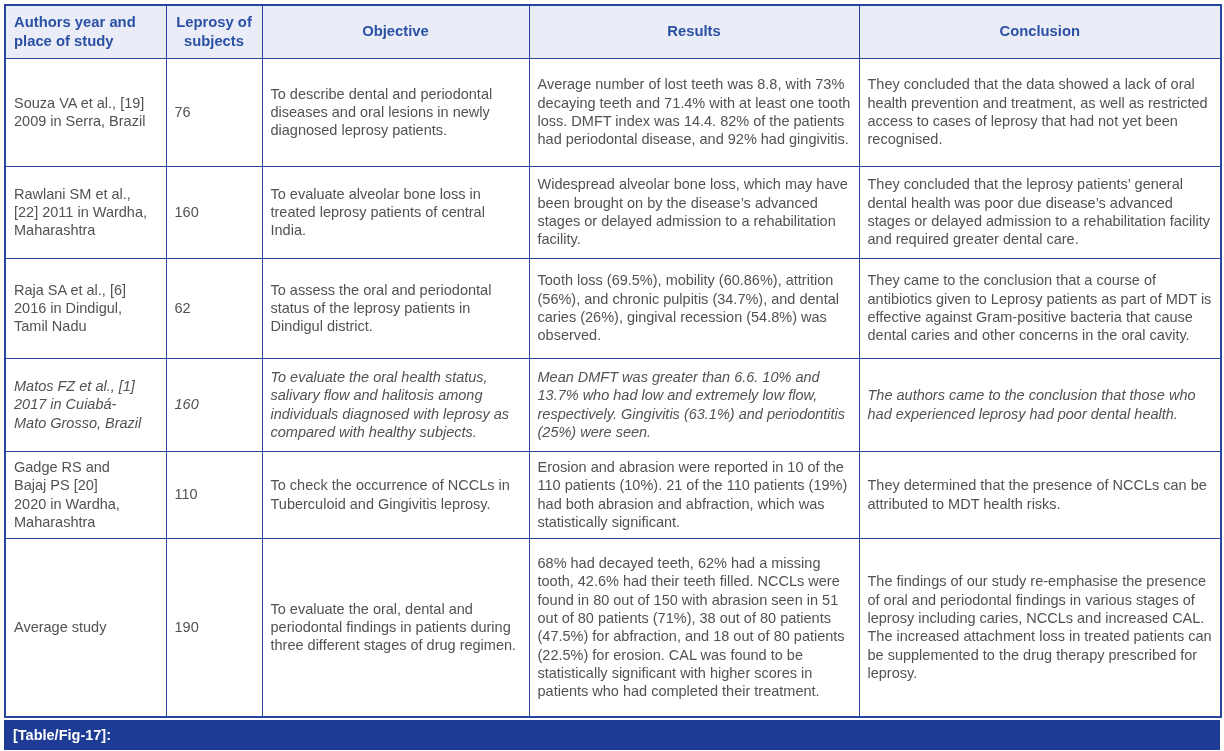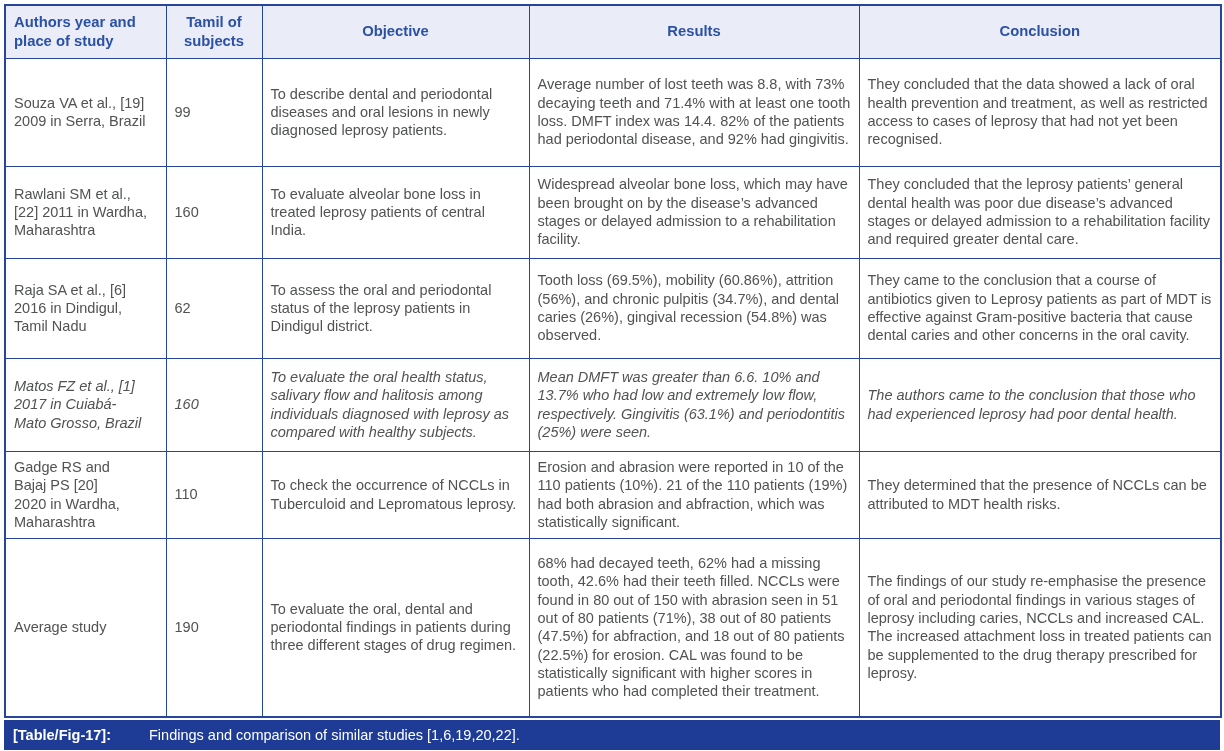--- a/index.html
+++ b/index.html
@@ -42,21 +42,20 @@
     margin-top: 2px;
     width: 1216px;
     height: 30px;
     background: #1e3c96;
     color: #ffffff;
     display: flex;
     align-items: center;
     box-sizing: border-box;
     padding-left: 9px;
     font-size: 14.5px;
-    gap: 33px;
   }
   .caption-bar .cap-label {
     font-weight: bold;
     margin-right: 5px;
   }
 </style>
 </head>
 <body>
 
 <div class="figure-wrap">
@@ -64,31 +63,31 @@
     <colgroup>
       <col style="width:161px">
       <col style="width:96px">
       <col style="width:267px">
       <col style="width:330px">
       <col style="width:362px">
     </colgroup>
     <thead>
       <tr style="height:53px;">
         <th>Authors year and place of study</th>
-        <th class="center">Tamil of subjects</th>
+        <th class="center">Leprosy of subjects</th>
         <th class="center">Objective</th>
         <th class="center">Results</th>
         <th class="center">Conclusion</th>
       </tr>
     </thead>
     <tbody>
       <tr style="height:108px;">
         <td class="cell-authors">Souza VA et al., [19]
 2009 in Serra, Brazil</td>
-        <td class="cell-subjects">99</td>
+        <td class="cell-subjects">76</td>
         <td>To describe dental and periodontal diseases and oral lesions in newly diagnosed leprosy patients.</td>
         <td>Average number of lost teeth was 8.8, with 73% decaying teeth and 71.4% with at least one tooth loss. DMFT index was 14.4. 82% of the patients had periodontal disease, and 92% had gingivitis.</td>
         <td>They concluded that the data showed a lack of oral health prevention and treatment, as well as restricted access to cases of leprosy that had not yet been recognised.</td>
       </tr>
       <tr style="height:92px;">
         <td class="cell-authors">Rawlani SM et al.,
 [22] 2011 in Wardha,
 Maharashtra</td>
         <td class="cell-subjects">160</td>
         <td>To evaluate alveolar bone loss in treated leprosy patients of central India.</td>
@@ -112,31 +111,30 @@
         <td>To evaluate the oral health status, salivary flow and halitosis among individuals diagnosed with leprosy as compared with healthy subjects.</td>
         <td>Mean DMFT was greater than 6.6. 10% and 13.7% who had low and extremely low flow, respectively. Gingivitis (63.1%) and periodontitis (25%) were seen.</td>
         <td>The authors came to the conclusion that those who had experienced leprosy had poor dental health.</td>
       </tr>
       <tr style="height:87px;padding-left:47px;">
         <td class="cell-authors">Gadge RS and
 Bajaj PS [20]
 2020 in Wardha,
 Maharashtra</td>
         <td class="cell-subjects">110</td>
-        <td>To check the occurrence of NCCLs in Tuberculoid and Lepromatous leprosy.</td>
+        <td>To check the occurrence of NCCLs in Tuberculoid and Gingivitis leprosy.</td>
         <td>Erosion and abrasion were reported in 10 of the 110 patients (10%). 21 of the 110 patients (19%) had both abrasion and abfraction, which was statistically significant.</td>
         <td>They determined that the presence of NCCLs can be attributed to MDT health risks.</td>
       </tr>
       <tr style="height:179px;">
         <td class="cell-authors">Average study</td>
         <td class="cell-subjects">190</td>
         <td>To evaluate the oral, dental and periodontal findings in patients during three different stages of drug regimen.</td>
         <td>68% had decayed teeth, 62% had a missing tooth, 42.6% had their teeth filled. NCCLs were found in 80 out of 150 with abrasion seen in 51 out of 80 patients (71%), 38 out of 80 patients (47.5%) for abfraction, and 18 out of 80 patients (22.5%) for erosion. CAL was found to be statistically significant with higher scores in patients who had completed their treatment.</td>
         <td>The findings of our study re-emphasise the presence of oral and periodontal findings in various stages of leprosy including caries, NCCLs and increased CAL. The increased attachment loss in treated patients can be supplemented to the drug therapy prescribed for leprosy.</td>
       </tr>
     </tbody>
   </table>
 
   <div class="caption-bar">
     <span class="cap-label">[Table/Fig-17]:</span>
-    <span>Findings and comparison of similar studies [1,6,19,20,22].</span>
   </div>
 </div>
 
 </body></html>

